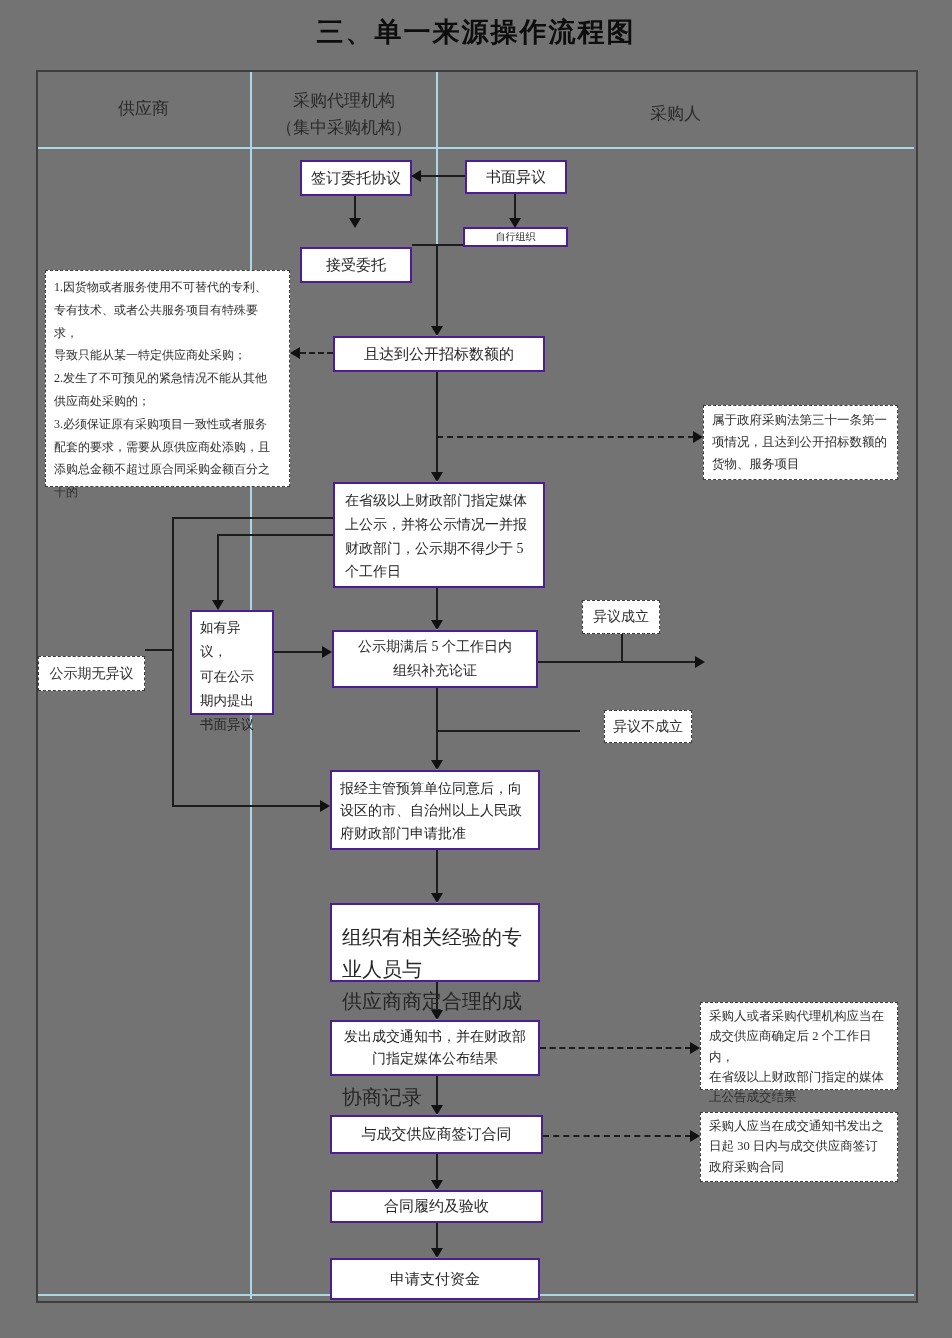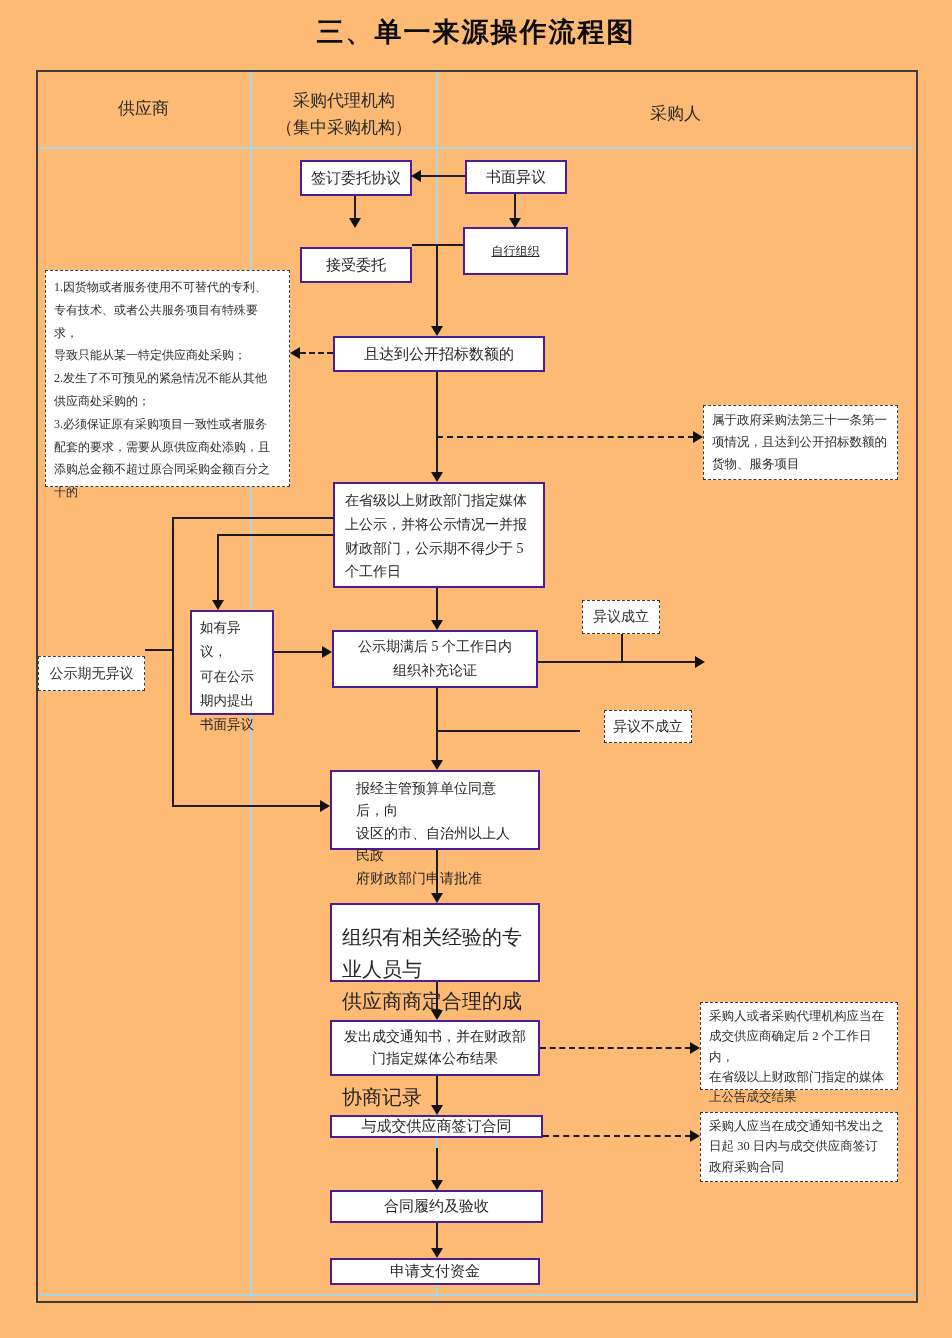--- a/index.html
+++ b/index.html
@@ -1,16 +1,16 @@
 <!DOCTYPE html>
 <html><head>
 <meta charset="utf-8">
 <style>
   html,body{margin:0;padding:0;background:#fff;}
-  .page{position:relative;width:952px;height:1338px;background:#fdba74;overflow:hidden;
+  .page{position:relative;width:952px;height:1338px;background:#737373;overflow:hidden;
         font-family:"Liberation Serif","DejaVu Serif",serif;color:#1f1f1f;}
   .title{position:absolute;top:14px;left:0;width:952px;text-align:center;
          font-size:27px;font-weight:bold;letter-spacing:2px;color:#0d0d0d;
          font-family:"Liberation Sans","DejaVu Sans",sans-serif;}
   .frame{position:absolute;left:36px;top:70px;width:878px;height:1229px;
          border:2px solid #3e3e3e;z-index:2;}
   .lane-line{position:absolute;background:#a9d7e6;z-index:1;}
   .hdr{position:absolute;z-index:4;text-align:center;font-size:17px;color:#2a2a2a;}
   
   .ln{position:absolute;background:#1c1c1c;z-index:3;}
@@ -110,43 +110,43 @@
 
   <div class="dh" style="left:540px;top:1047px;width:151px;"></div>
   <div class="ar ar-r" style="left:690px;top:1042px;"></div>
 
   <div class="dh" style="left:543px;top:1135px;width:148px;"></div>
   <div class="ar ar-r" style="left:690px;top:1130px;"></div>
 
   <div class="node ctr" style="left:300px;top:160px;width:112px;height:36px;font-size:15px;">签订委托协议</div>
   <div class="node ctr" style="left:465px;top:160px;width:102px;height:34px;font-size:15px;">书面异议</div>
   <div class="node ctr" style="left:300px;top:227px;width:112px;height:36px;font-size:15px;margin-top:20px;">接受委托</div>
-  <div class="node ctr" style="left:463px;top:227px;width:105px;height:48px;font-size:12px;text-decoration:underline;">自行组织</div>
+  <div class="node ctr" style="left:463px;top:227px;width:105px;height:20px;font-size:10px;">自行组织</div>
   <div class="node ctr" style="left:333px;top:336px;width:212px;height:36px;font-size:15px;">且达到公开招标数额的</div>
   <div class="node" style="left:333px;top:482px;width:212px;height:106px;font-size:14px;line-height:1.7;padding:5px 10px;">在省级以上财政部门指定媒体
 上公示，并将公示情况一并报
 财政部门，公示期不得少于 5
 个工作日</div>
   <div class="node" style="left:190px;top:610px;width:84px;height:105px;font-size:13.5px;line-height:1.8;padding:4px 8px;">如有异议，
 可在公示
 期内提出
 书面异议</div>
   <div class="node ctr" style="left:332px;top:630px;width:206px;height:58px;font-size:14px;line-height:1.7;">公示期满后 5 个工作日内
 组织补充论证</div>
-  <div class="node" style="left:330px;top:770px;width:210px;height:80px;font-size:14px;line-height:1.6;padding:6px 24px;">报经主管预算单位同意后，向
+  <div class="node" style="left:330px;top:770px;width:210px;height:80px;font-size:14px;line-height:1.6;padding:6px 8px;">报经主管预算单位同意后，向
 设区的市、自治州以上人民政
 府财政部门申请批准</div>
   <div class="node" style="left:330px;top:903px;width:210px;height:79px;font-size:20px;line-height:1.6;padding:16px 10px;">组织有相关经验的专业人员与
 供应商商定合理的成交价格并
 保证项目质量，编写协商记录</div>
   <div class="node ctr" style="left:330px;top:1020px;width:210px;height:56px;font-size:14px;line-height:1.6;">发出成交通知书，并在财政部
 门指定媒体公布结果</div>
-  <div class="node ctr" style="left:330px;top:1115px;width:213px;height:23px;font-size:15px;">与成交供应商签订合同</div>
+  <div class="node ctr" style="left:330px;top:1115px;width:213px;height:39px;font-size:15px;">与成交供应商签订合同</div>
   <div class="node ctr" style="left:330px;top:1190px;width:213px;height:33px;font-size:15px;">合同履约及验收</div>
-  <div class="node ctr" style="left:330px;top:1258px;width:210px;height:27px;font-size:15px;">申请支付资金</div>
+  <div class="node ctr" style="left:330px;top:1258px;width:210px;height:42px;font-size:15px;">申请支付资金</div>
 
   <div class="note" style="left:45px;top:270px;width:245px;height:217px;font-size:12px;line-height:1.9;padding:5px 8px;">1.因货物或者服务使用不可替代的专利、
 专有技术、或者公共服务项目有特殊要求，
 导致只能从某一特定供应商处采购；
 2.发生了不可预见的紧急情况不能从其他
 供应商处采购的；
 3.必须保证原有采购项目一致性或者服务
 配套的要求，需要从原供应商处添购，且
 添购总金额不超过原合同采购金额百分之
 十的</div>

